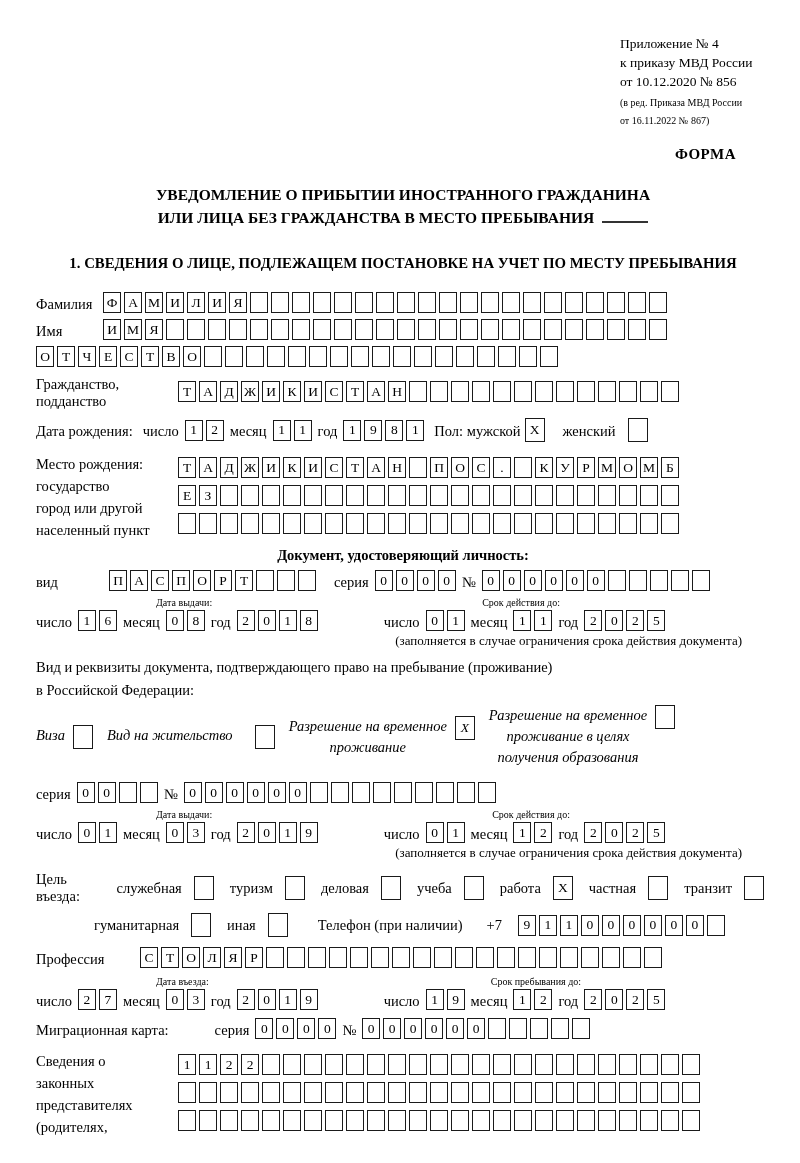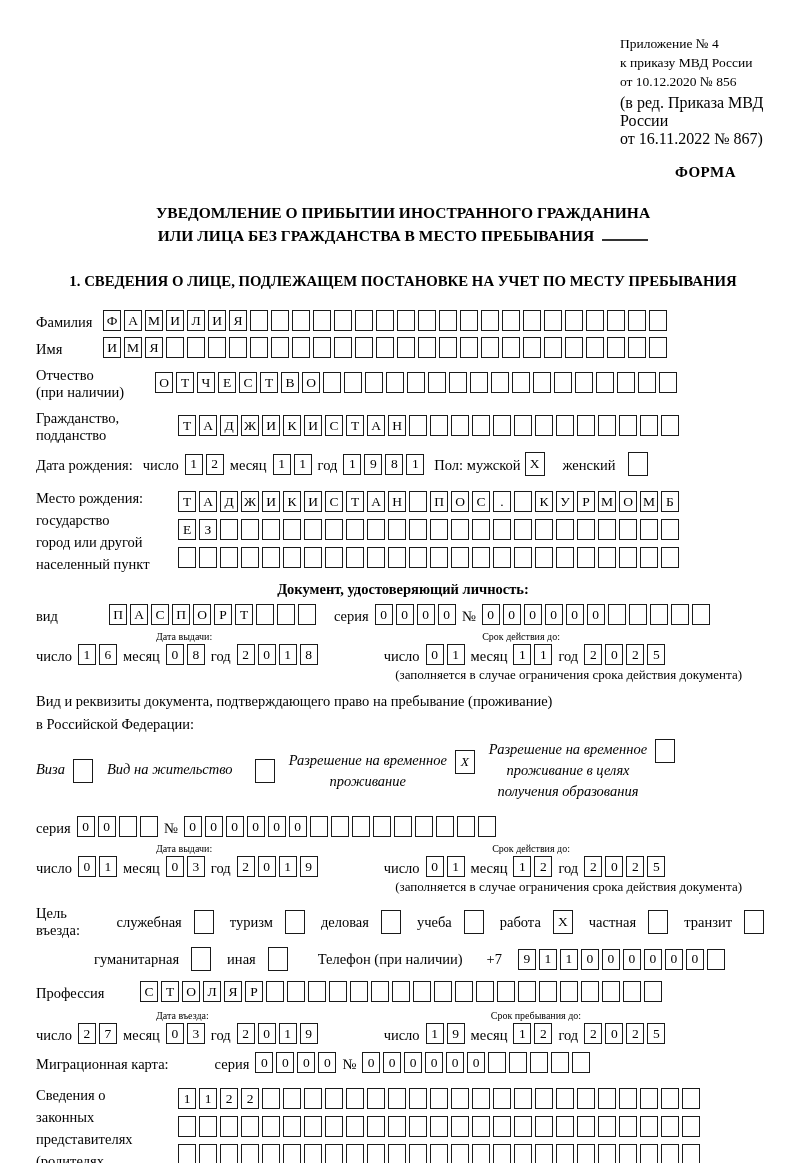--- a/index.html
+++ b/index.html
@@ -3,21 +3,21 @@
 <meta charset="utf-8">
 <style>
   * { margin:0; padding:0; box-sizing:border-box; }
   html,body { background:#fff; }
   body {
     width:800px; height:1163px; overflow:hidden;
     font-family:"Liberation Serif","DejaVu Serif",serif;
     color:#000; padding:34px 30px 10px 36px; font-size:14.5px;
   }
   .appendix { margin-left:584px; line-height:19px; font-size:13.5px; }
-  .appendix-note { margin-left:584px; line-height:18px; font-size:16px; margin-top:3px; }
+  .appendix-note { margin-left:584px; line-height:18px; font-size:10px; margin-top:3px; }
   .forma { text-align:right; padding-right:34px; font-weight:bold; font-size:15px; margin-top:16px; letter-spacing:.5px; }
   .title { text-align:center; font-weight:bold; font-size:15.5px; line-height:23px; margin-top:20px; }
   .title .uline { display:inline-block; width:46px; border-bottom:2px solid #333; height:12px; margin-left:8px; }
   .section-h { text-align:center; font-weight:bold; font-size:14.8px; margin-top:26px; margin-bottom:20px; }
 
   .row { display:flex; align-items:center; margin-bottom:6px; }
   .lbl { flex:0 0 auto; padding-top:3px; }
   .cells { display:flex; gap:3px; flex-wrap:nowrap; }
   .cell {
     width:18px; height:21px; border:1.6px solid #1a1a1a; flex:0 0 auto;
@@ -120,24 +120,20 @@
       <span class="cell"></span>
       <span class="cell"></span>
       <span class="cell"></span>
       <span class="cell"></span>
       <span class="cell"></span>
       <span class="cell"></span>
       <span class="cell"></span>
     </div>
 </div>
 <div class="row">
-  <div class="lbl w119">
-    <div>Отчество</div>
-    <div>(при наличии)</div>
-  </div>
   <div class="cells">
       <span class="cell">О</span>
       <span class="cell">Т</span>
       <span class="cell">Ч</span>
       <span class="cell">Е</span>
       <span class="cell">С</span>
       <span class="cell">Т</span>
       <span class="cell">В</span>
       <span class="cell">О</span>
       <span class="cell"></span>

